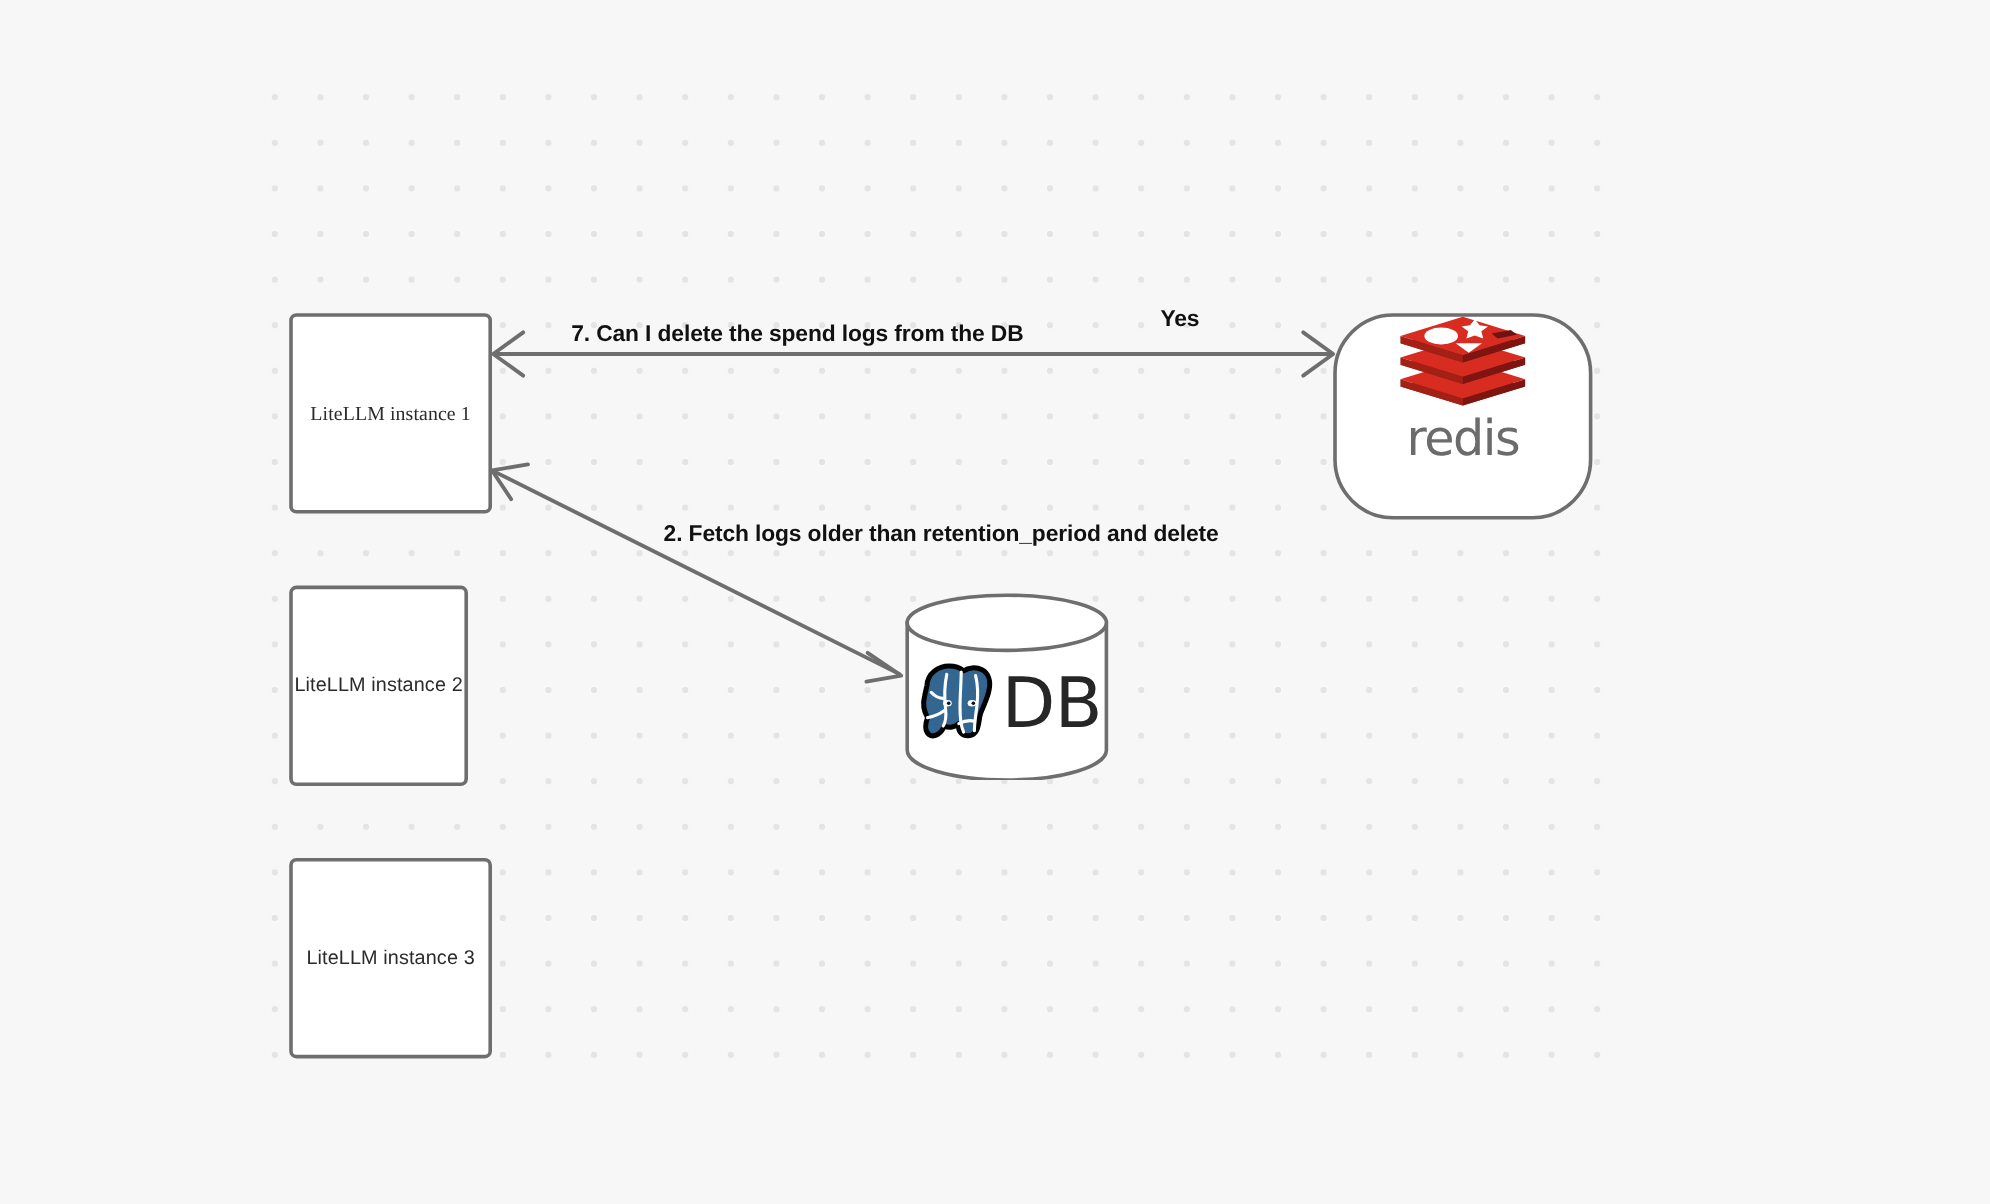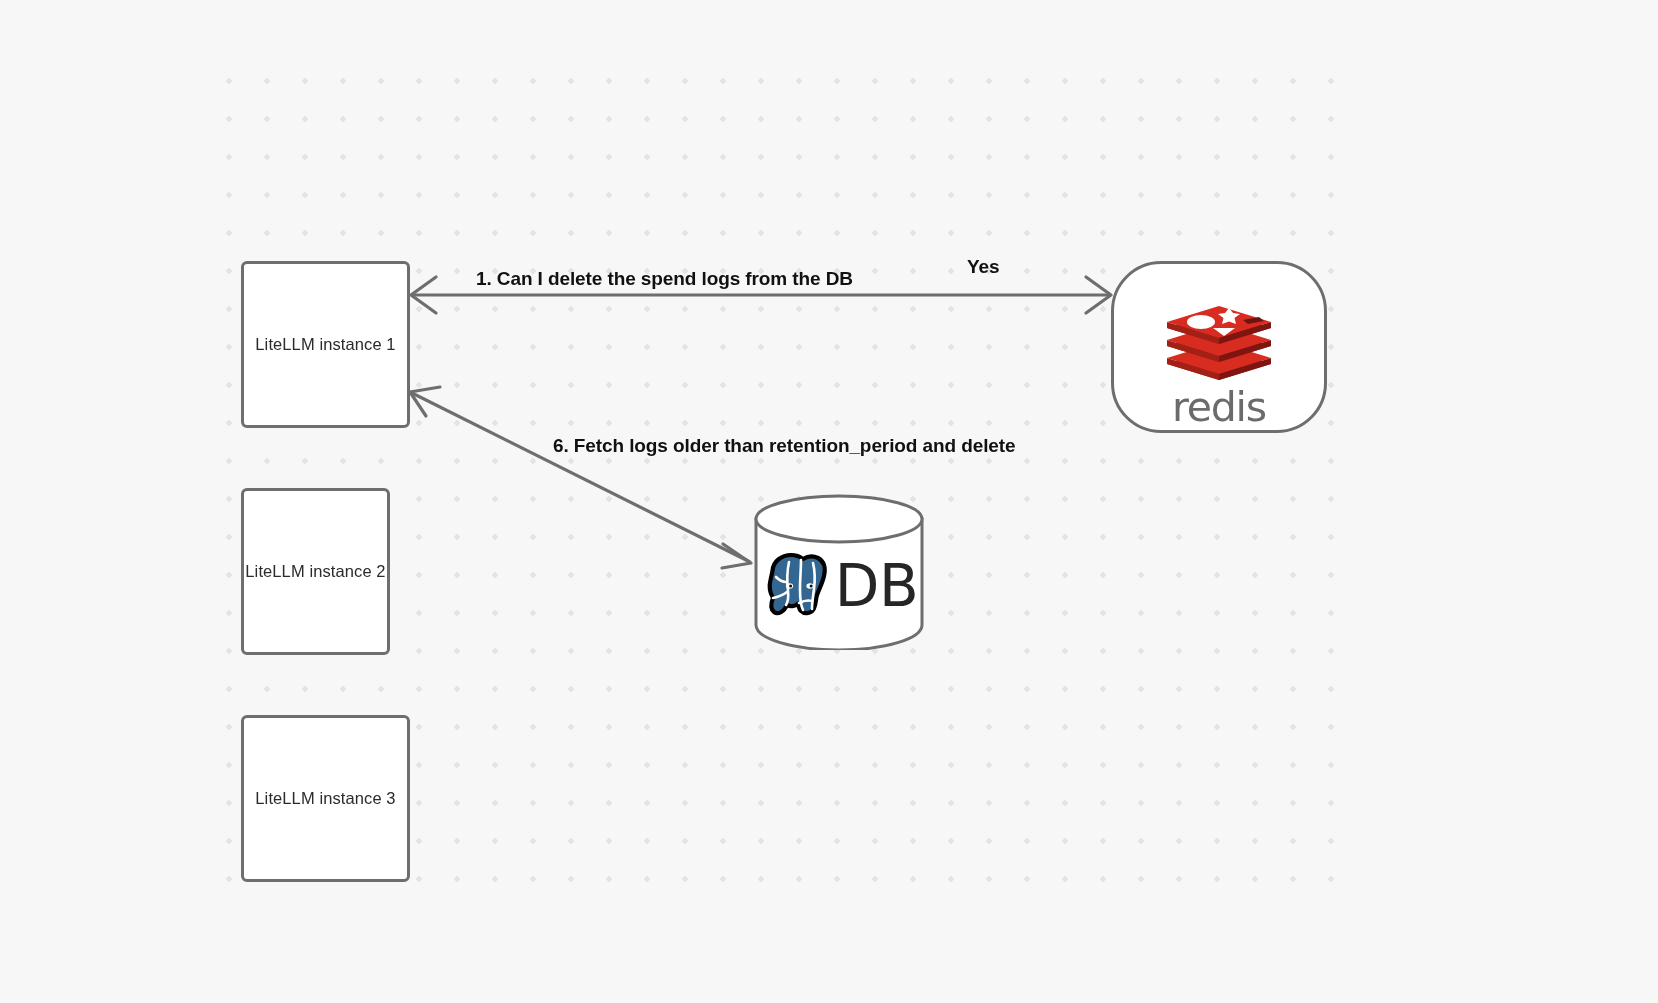--- a/index.html
+++ b/index.html
@@ -49,39 +49,39 @@
     align-items: center;
     justify-content: center;
   }
   .node-label {
     font-size: 16.5px;
     color: #2b2b2b;
     letter-spacing: 0.1px;
     font-weight: 400;
     white-space: nowrap;
   }
-  #node-instance-1 { left: 241px; top: 261px; width: 169px; height: 167px; }
+  #node-instance-1 { left: 241px; top: 261px; width: 169px; height: 167px; font-family: Liberation Serif, serif; }
   #node-instance-2 { left: 241px; top: 488px; width: 149px; height: 167px; }
   #node-instance-3 { left: 241px; top: 715px; width: 169px; height: 167px; }
 
   
   #node-redis {
     position: absolute;
     left: 1111px;
     top: 261px;
     width: 216px;
     height: 172px;
     box-sizing: border-box;
     background: #ffffff;
     border: 3px solid #6e6e6e;
     border-radius: 50px;
     display: flex;
     flex-direction: column;
     align-items: center;
-    justify-content: flex-end;
+    justify-content: flex-start;
   }
   .redis-logo-wrap {
     display: flex;
     flex-direction: column;
     align-items: center;
     transform: translateY(-2px);
   }
   .redis-word {
     font-family: "DejaVu Sans", sans-serif;
     font-size: 41px;
@@ -241,19 +241,19 @@
           <ellipse cx="29.5" cy="37" rx="3.6" ry="2.7" fill="#ffffff"></ellipse>
           <ellipse cx="50" cy="37" rx="3.6" ry="2.7" fill="#ffffff"></ellipse>
           <circle cx="30.6" cy="37" r="1.5" fill="#111111"></circle>
           <circle cx="51.1" cy="37" r="1.5" fill="#111111"></circle>
         </svg>
         <span class="db-word">DB</span>
       </div>
     </div>
   </div>
 
-  <div class="edge-label" id="edge-label-1">1.  Can I delete the spend logs from the DB</div>
+  <div class="edge-label" id="edge-label-1">7.  Can I delete the spend logs from the DB</div>
 
   <div class="edge-label" id="edge-label-1b">Yes</div>
 
-  <div class="edge-label" id="edge-label-2">6.  Fetch logs older than retention_period and delete</div>
+  <div class="edge-label" id="edge-label-2">2.  Fetch logs older than retention_period and delete</div>
 
 </div>
 
 </body></html>

